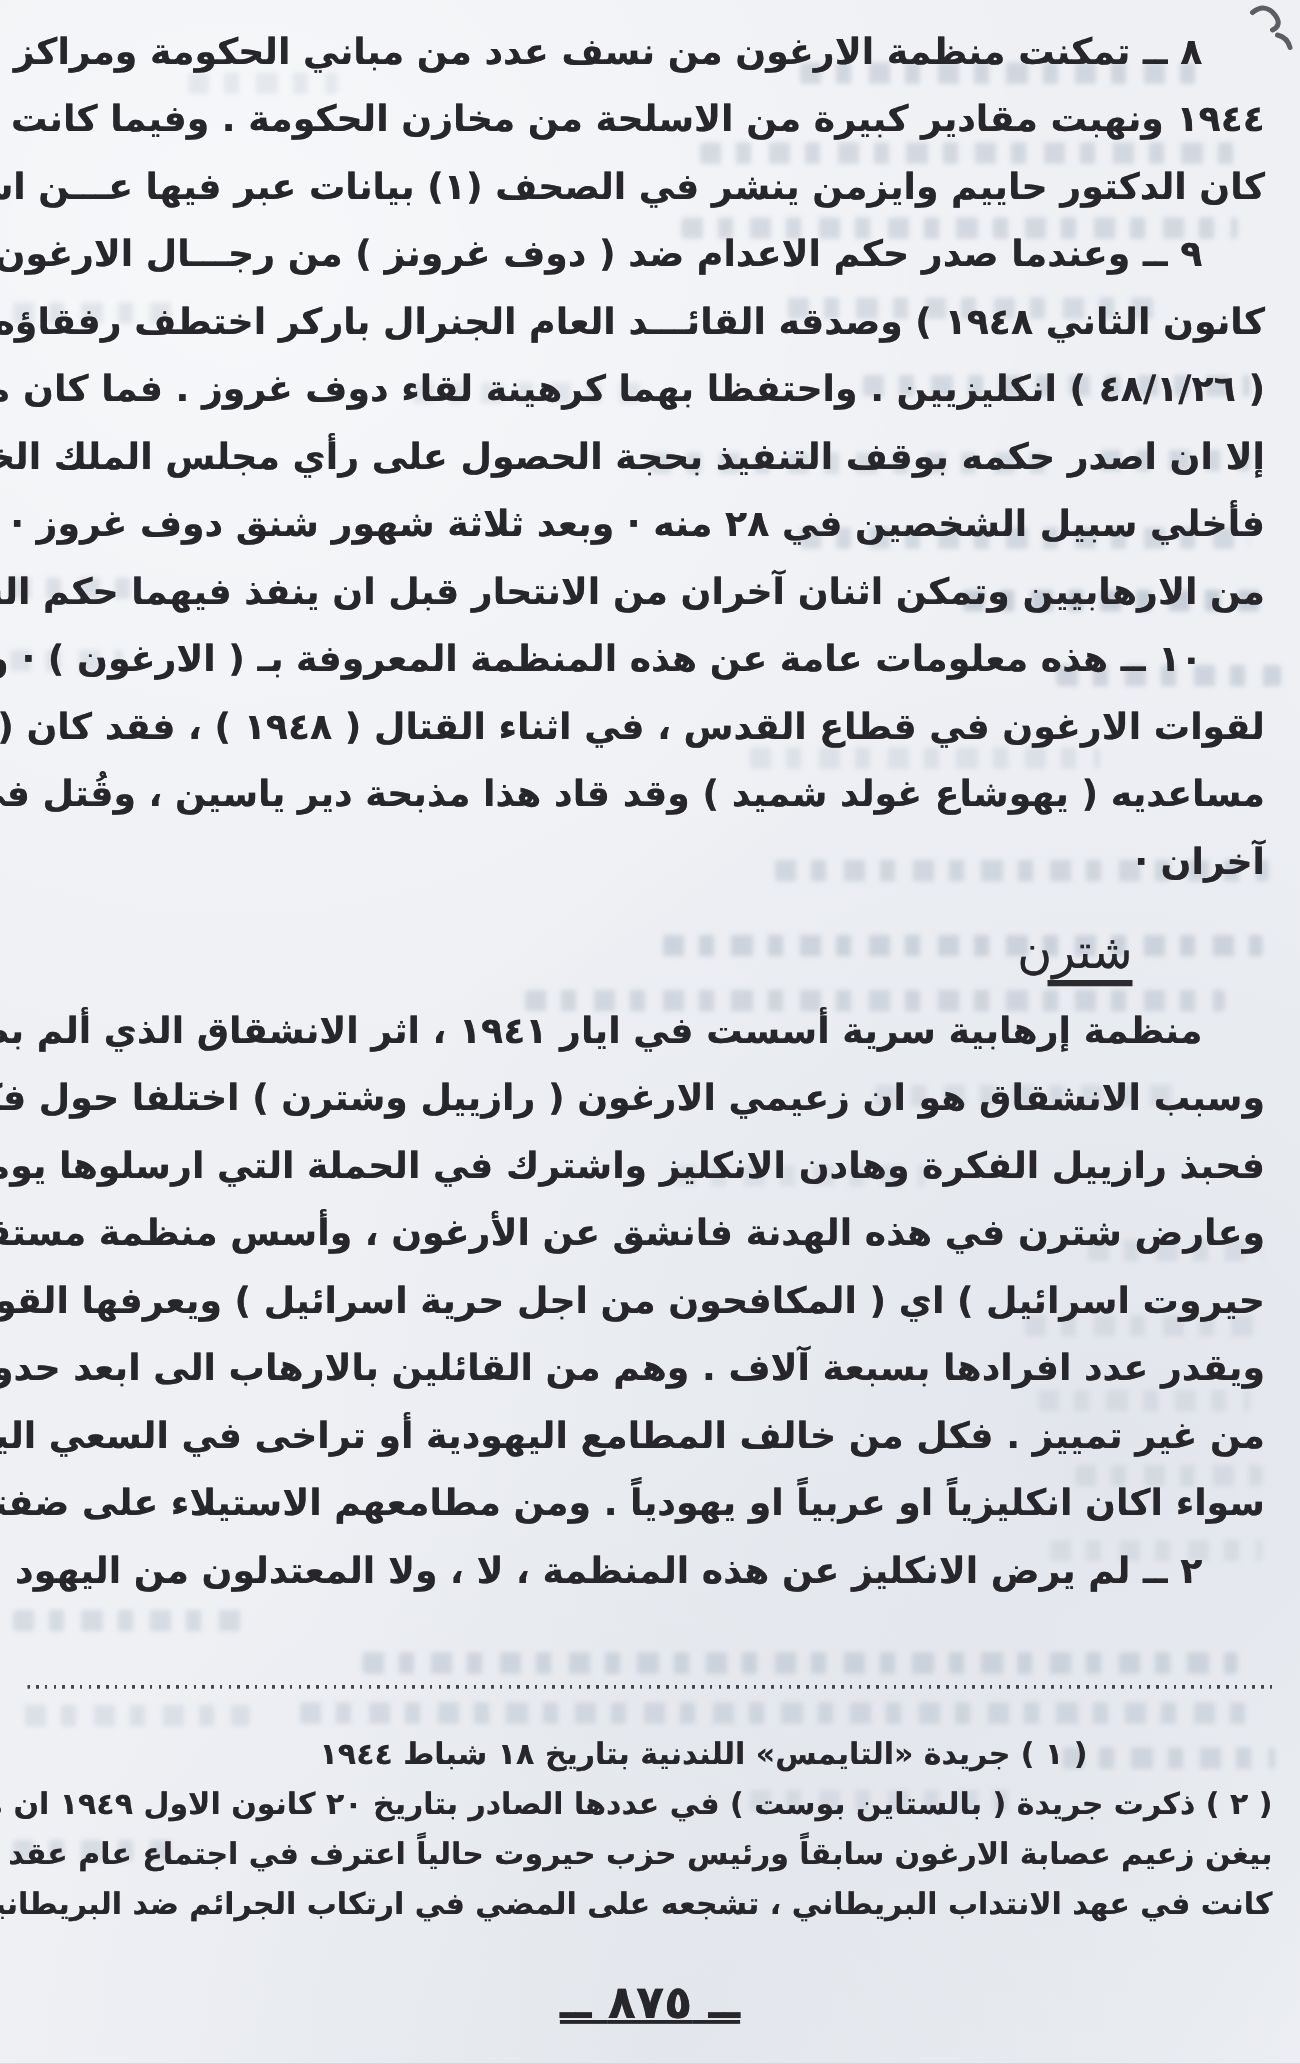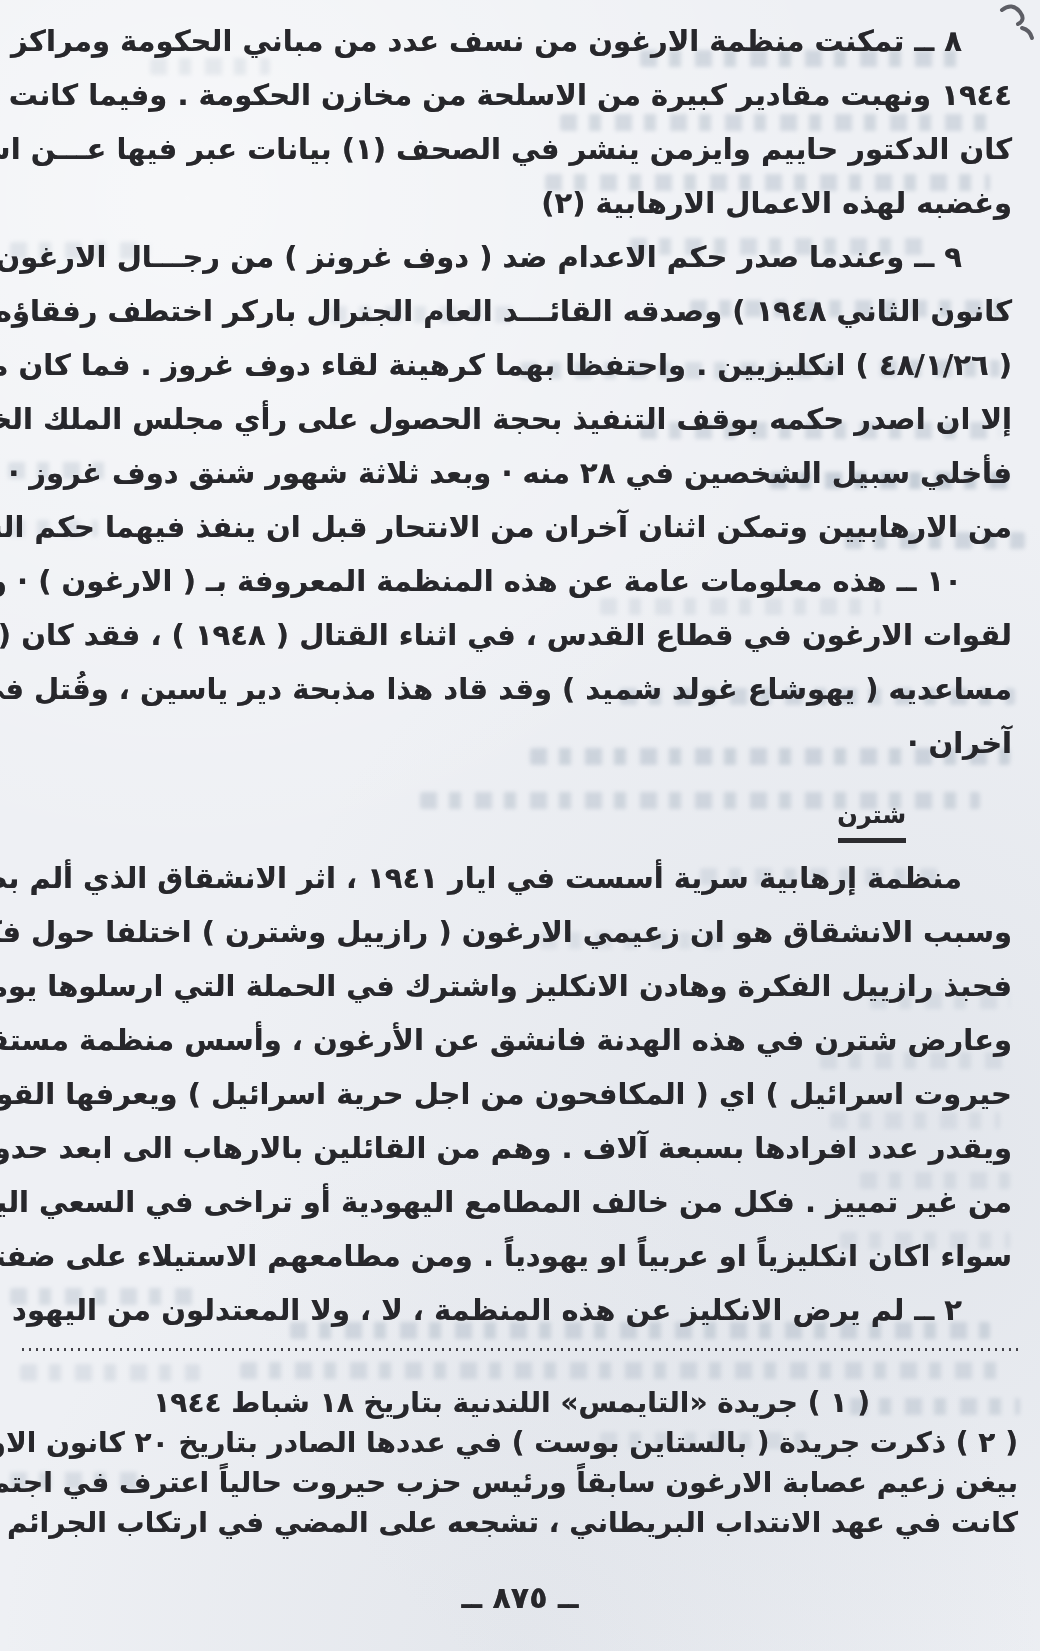--- a/index.html
+++ b/index.html
@@ -27,41 +27,42 @@
   .line{
     font-size:29px;font-weight:700;line-height:54px;
     text-align:justify;text-align-last:justify;
     text-shadow:0 0 .5px rgba(20,20,25,.55);
     white-space:nowrap;
   }
   .line.short{text-align:right;text-align-last:right;}
   .line.indent{padding-right:50px;}
   .heading-block{margin:26px 106px 8px 0;}
   .heading{
-    font-size:24px;font-weight:700;line-height:38px;width:fit-content;
+    font-size:38px;font-weight:400;line-height:38px;width:fit-content;
     text-shadow:0 0 .5px rgba(20,20,25,.55);
   }
   .heading-bar{width:68px;height:5px;background:#2c2c30;margin-top:4px;}
   .footnotes{position:absolute;top:1348px;left:22px;right:22px;z-index:2;}
   .fn-sep{
     height:3px;margin-bottom:32px;
     background:repeating-linear-gradient(90deg,#45454b 0 2px,transparent 2px 7px);
   }
   .fn-line{
-    font-size:28px;font-weight:700;line-height:40px;
+    font-size:24px;font-weight:700;line-height:40px;
     text-align:justify;text-align-last:justify;
     text-shadow:0 0 .4px rgba(20,20,25,.5);
     white-space:nowrap;
   }
   .fn-line.short{text-align:right;text-align-last:right;}
   .fn-line.fn-indent{padding-right:148px;}
   .pagenum{
     position:absolute;top:1580px;left:0;right:0;z-index:2;
-    text-align:center;font-size:30px;font-weight:700;letter-spacing:2px;
+    text-align:center;font-size:37px;font-weight:700;letter-spacing:2px;
     text-shadow:0 0 .5px rgba(20,20,25,.55);
+    text-decoration:underline;
   }
   .smudge{position:absolute;top:2px;right:2px;z-index:3;opacity:.8;}
 </style>
 </head>
 <body>
 
 <div class="page" dir="rtl">
 
   <div class="ghost-layer">
       <i class="ghost" style="left: 640px; top: 50px; width: 330px; opacity: 0.32;"></i>
@@ -102,21 +103,20 @@
   <svg class="smudge" width="42" height="44" viewBox="0 0 42 44">
     <path d="M6 8 q10 -8 18 2 q6 8 -2 12" fill="none" stroke="#3a3a42" stroke-width="4" stroke-linecap="round"></path>
     <path d="M26 26 q8 2 10 10" fill="none" stroke="#3a3a42" stroke-width="4" stroke-linecap="round"></path>
   </svg>
 
   <div class="content">
       <section class="para">
         <div class="line indent">٨ ــ تمكنت منظمة الارغون من نسف عدد من مباني الحكومة ومراكز البوليس في عام</div>
         <div class="line">١٩٤٤ ونهبت مقادير كبيرة من الاسلحة من مخازن الحكومة . وفيما كانت تقوم بهذه الاعمال</div>
         <div class="line">كان الدكتور حاييم وايزمن ينشر في الصحف (١) بيانات عبر فيها عـــن اسفه وامتعاضه</div>
-        <div class="line short">وغضبه لهذه الاعمال الارهابية (٢)</div>
       </section>
       <section class="para">
         <div class="line indent">٩ ــ وعندما صدر حكم الاعدام ضد ( دوف غرونز ) من رجـــال الارغون ( في ٢٤</div>
         <div class="line">كانون الثاني ١٩٤٨ ) وصدقه القائـــد العام الجنرال باركر اختطف رفقاؤه بعـــد يومين</div>
         <div class="line">( ٤٨/١/٢٦ ) انكليزيين . واحتفظا بهما كرهينة لقاء دوف غروز . فما كان من القائد العام</div>
         <div class="line">إلا ان اصدر حكمه بوقف التنفيذ بحجة الحصول على رأي مجلس الملك الخاص في الحكم ·</div>
         <div class="line">فأخلي سبيل الشخصين في ٢٨ منه · وبعد ثلاثة شهور شنق دوف غروز · وشنق معه ثلاثة</div>
         <div class="line short">من الارهابيين وتمكن اثنان آخران من الانتحار قبل ان ينفذ فيهما حكم الشنق .</div>
       </section>
       <section class="para">

